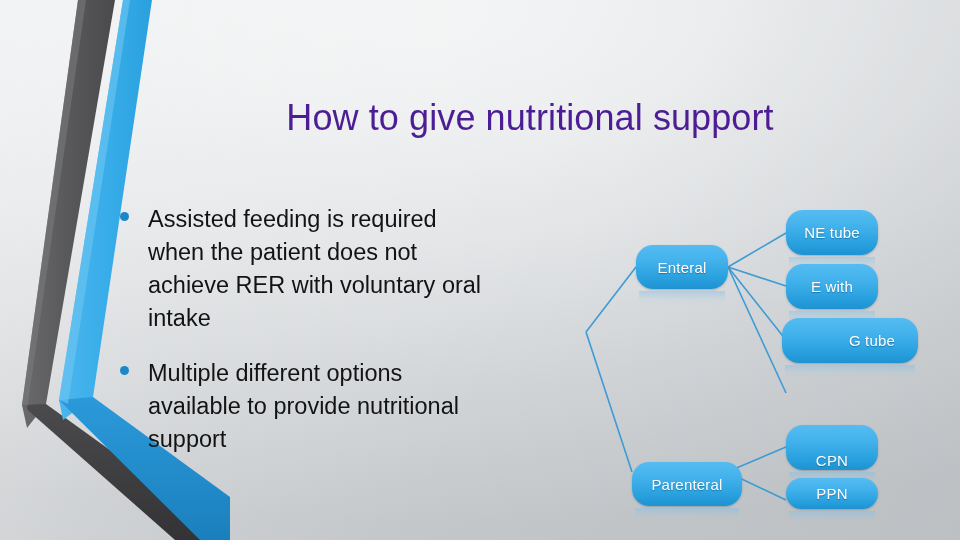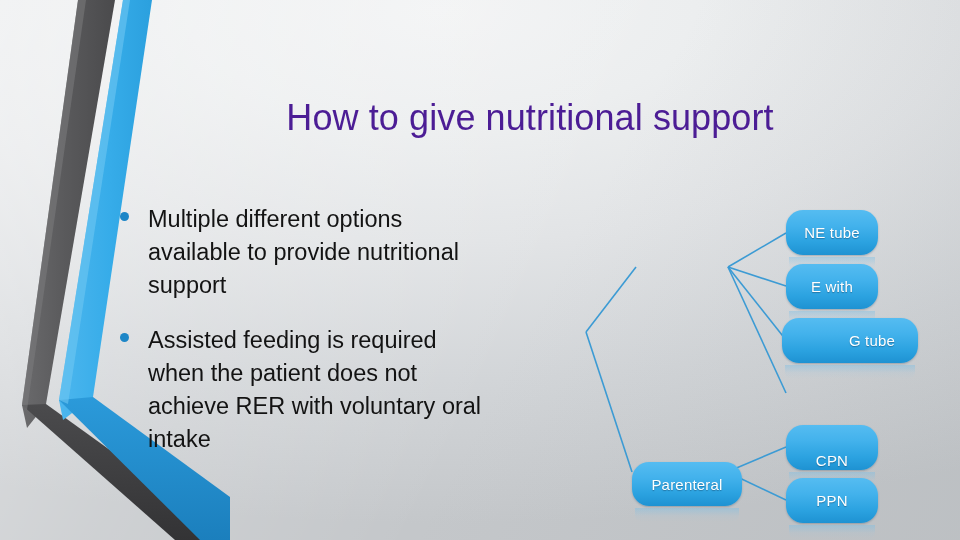--- a/index.html
+++ b/index.html
@@ -162,25 +162,25 @@
         <polygon points="123,0 130,0 68,404 59,400" fill="#6ec6f2" opacity="0.6"></polygon>
       </g>
     </svg>
   </div>
 
   <div class="title">How to give nutritional support</div>
 
   <div class="bullets">
     <div class="bullet-item">
       <span class="bullet-dot"></span>
-      <span>Multiple different options available to provide nutritional support</span>
+      <span>Assisted feeding is required when the patient does not achieve RER with voluntary oral intake</span>
     </div>
     <div class="bullet-item">
       <span class="bullet-dot"></span>
-      <span>Assisted feeding is required when the patient does not achieve RER with voluntary oral intake</span>
+      <span>Multiple different options available to provide nutritional support</span>
     </div>
   </div>
 
   <div class="diagram">
 
     <svg class="connectors" viewBox="0 0 420 350" xmlns="http://www.w3.org/2000/svg">
       <g stroke="#3c9bd4" stroke-width="1.6" fill="none" shape-rendering="geometricPrecision">
 
         <line x1="106" y1="142" x2="156" y2="77"></line>
 
@@ -190,20 +190,25 @@
         <line x1="248" y1="77" x2="306" y2="96"></line>
         <line x1="248" y1="77" x2="306" y2="150"></line>
         <line x1="248" y1="77" x2="306" y2="203"></line>
 
         <line x1="247" y1="282" x2="306" y2="257"></line>
         <line x1="247" y1="282" x2="306" y2="310"></line>
       </g>
     </svg>
 
 
+    <div class="node" style="left:156px; top:55px; width:92px; height:44px;">
+      <span class="node-inner">
+        <span class="node-line">Enteral</span>
+      </span>
+    </div>
 
     <div class="node" style="left:152px; top:272px; width:110px; height:44px;">
       <span class="node-inner">
         <span class="node-line">Parenteral</span>
       </span>
     </div>
 
     <div class="node" style="left:306px; top:20px; width:92px; height:45px;">
       <span class="node-inner">
         <span class="node-line">NE tube</span>
@@ -222,20 +227,20 @@
       </span>
     </div>
 
 
     <div class="node" style="left:306px; top:235px; width:92px; height:45px;align-items:flex-end;">
       <span class="node-inner">
         <span class="node-line">CPN</span>
       </span>
     </div>
 
-    <div class="node" style="left:306px; top:288px; width:92px; height:45px;">
+    <div class="node" style="left:306px; top:288px; width:92px; height:31px;">
       <span class="node-inner">
         <span class="node-line">PPN</span>
       </span>
     </div>
 
   </div>
 </div>
 
 </body></html>

